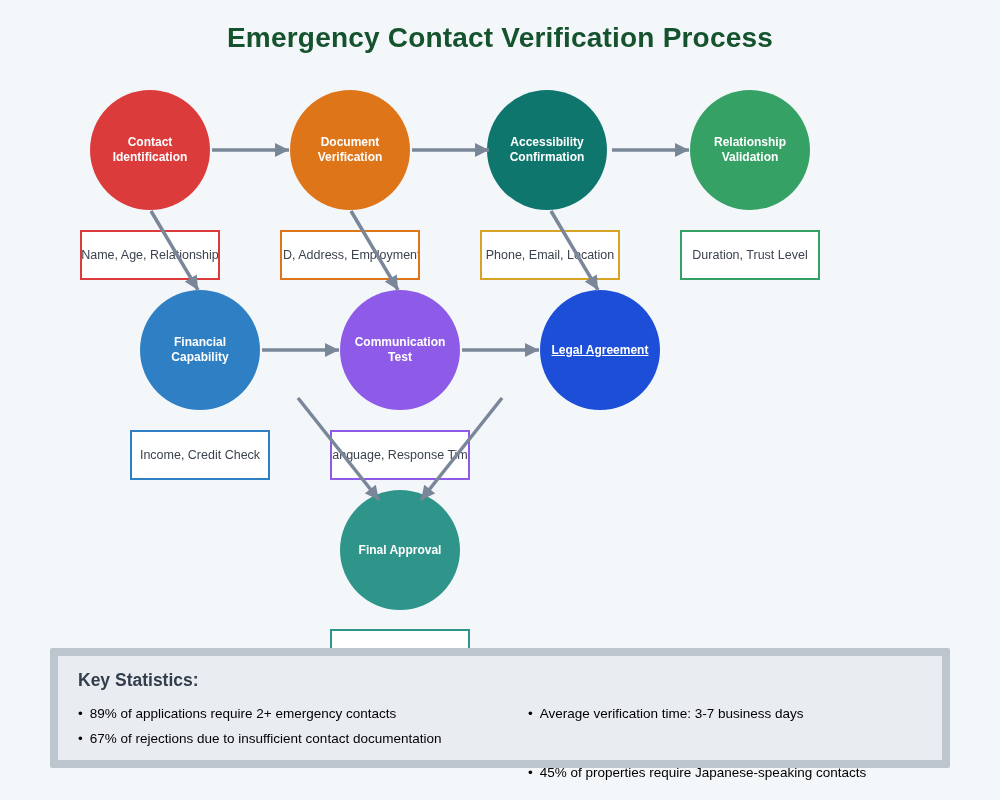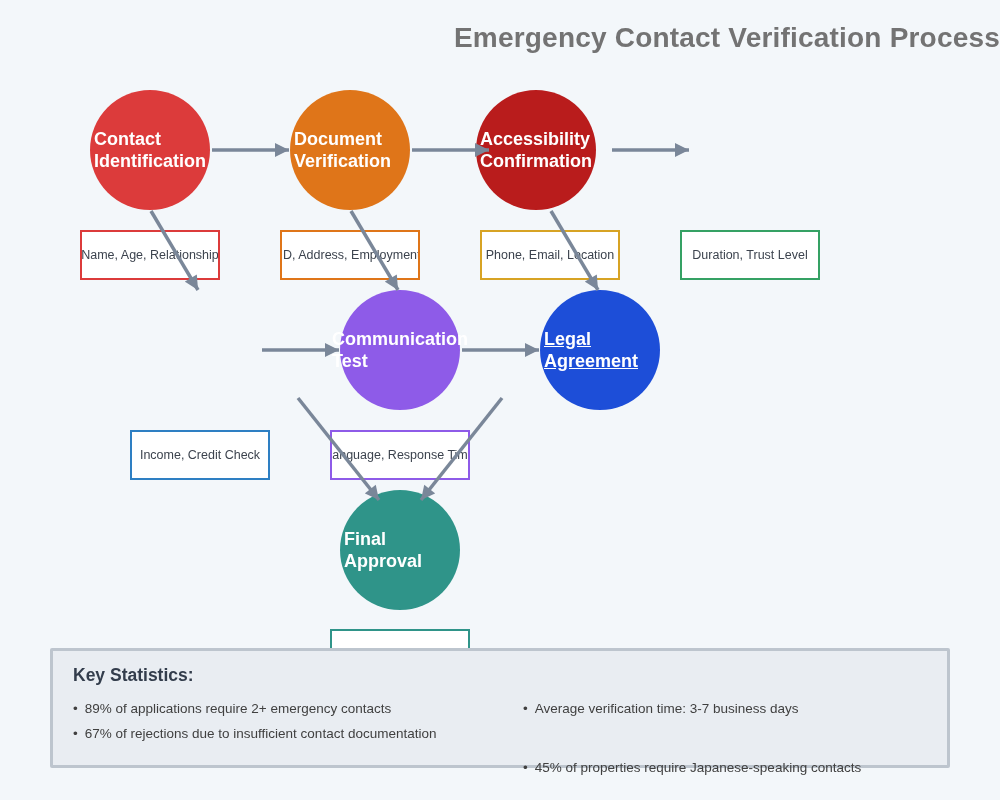--- a/index.html
+++ b/index.html
@@ -10,44 +10,45 @@
     width: 1000px;
     height: 800px;
     background: #F3F7FA;
     overflow: hidden;
   }
   .title {
     position: absolute;
     top: 22px;
     left: 0;
     width: 1000px;
-    text-align: right;
+    text-align: center;
     font-size: 28px;
     font-weight: bold;
-    color: #737373;
+    color: #14532d;
     letter-spacing: 0.2px;
   }
   .edges-layer {
     position: absolute;
     left: 0; top: 0;
     width: 1000px; height: 800px;
     z-index: 3;
     pointer-events: none;
   }
   .edge { stroke: #7A8799; stroke-width: 3.5px; fill: none; }
   .node {
     position: absolute;
     width: 120px;
     height: 120px;
     border-radius: 50%;
     display: flex;
     align-items: center;
     justify-content: center;
+    text-align: center;
     color: #FFFFFF;
-    font-size: 18px;
+    font-size: 12px;
     font-weight: bold;
     line-height: 1.25;
     z-index: 2;
     padding: 4px;
   }
   .detail-box {
     position: absolute;
     width: 140px;
     height: 50px;
     background: #FFFFFF;
@@ -62,36 +63,36 @@
     white-space: nowrap;
     overflow: hidden;
   }
   .stats-panel {
     position: absolute;
     left: 50px;
     top: 648px;
     width: 900px;
     height: 120px;
     background: #E9EDF2;
-    border: 3px solid #ef4444;
+    border: 8px solid #ef4444;
     border-radius: 2px;
     z-index: 5;
   }
   .stats-heading {
     position: absolute;
     left: 20px;
     top: 14px;
     font-size: 17.5px;
     font-weight: bold;
     color: #333D4C;
   }
   .stat-item {
     position: absolute;
     font-size: 13.5px;
-    color: #404040;
+    color: #000000;
     white-space: nowrap;
   }
   .stat-item .bullet { margin-right: 7px; }
   .stat-0 { left: 20px; top: 50px; }
   .stat-1 { left: 20px; top: 75px; }
   .stat-2 { left: 470px; top: 50px; }
   .stat-3 { left: 470px; top: 75px; margin-top: 34px; }
 </style>
 </head>
 <body>
@@ -113,21 +114,23 @@
     <line class="edge" x1="351" y1="211" x2="398" y2="290" marker-end="url(#arrowhead)" style="stroke: rgb(122, 135, 153);"></line>
     <line class="edge" x1="551" y1="211" x2="598" y2="290" marker-end="url(#arrowhead)" style="stroke: rgb(122, 135, 153);"></line>
     <line class="edge" x1="262" y1="350" x2="339" y2="350" marker-end="url(#arrowhead)" style="stroke: rgb(122, 135, 153);"></line>
     <line class="edge" x1="462" y1="350" x2="539" y2="350" marker-end="url(#arrowhead)" style="stroke: rgb(122, 135, 153);"></line>
     <line class="edge" x1="298" y1="398" x2="379" y2="500" marker-end="url(#arrowhead)" style="stroke: rgb(122, 135, 153);"></line>
     <line class="edge" x1="502" y1="398" x2="421" y2="500" marker-end="url(#arrowhead)" style="stroke: rgb(122, 135, 153);"></line>
   </svg>
 
   <div class="node" style="left: 90px; top: 90px; background-color: rgb(220, 59, 59);">Contact Identification</div>
   <div class="node" style="left: 290px; top: 90px; background-color: rgb(223, 117, 25);">Document Verification</div>
-  <div class="node" style="left: 476px; top: 90px; background-color: #b91c1c;">Accessibility Confirmation</div>
+  <div class="node" style="left: 487px; top: 90px; background-color: #0f766e;">Accessibility Confirmation</div>
+  <div class="node" style="left: 690px; top: 90px; background-color: rgb(53, 161, 100);">Relationship Validation</div>
+  <div class="node" style="left: 140px; top: 290px; background-color: rgb(46, 127, 195);">Financial Capability</div>
   <div class="node" style="left: 340px; top: 290px; background-color: rgb(142, 91, 232);">Communication Test</div>
   <div class="node" style="left: 540px; top: 290px; background-color: #1d4ed8; text-decoration: underline;">Legal Agreement</div>
   <div class="node" style="left: 340px; top: 490px; background-color: rgb(47, 148, 137);">Final Approval</div>
 
   <div class="detail-box" style="left: 80px; top: 230px; border-color: rgb(220, 59, 59);">Name, Age, Relationship</div>
   <div class="detail-box" style="left: 280px; top: 230px; border-color: rgb(223, 117, 25);">ID, Address, Employment</div>
   <div class="detail-box" style="left: 480px; top: 230px; border-color: rgb(215, 163, 36);">Phone, Email, Location</div>
   <div class="detail-box" style="left: 680px; top: 230px; border-color: rgb(53, 161, 100);">Duration, Trust Level</div>
   <div class="detail-box" style="left: 130px; top: 430px; border-color: rgb(46, 127, 195); text-align: right;">Income, Credit Check</div>
   <div class="detail-box" style="left: 330px; top: 430px; border-color: rgb(142, 91, 232);">Language, Response Time</div>

